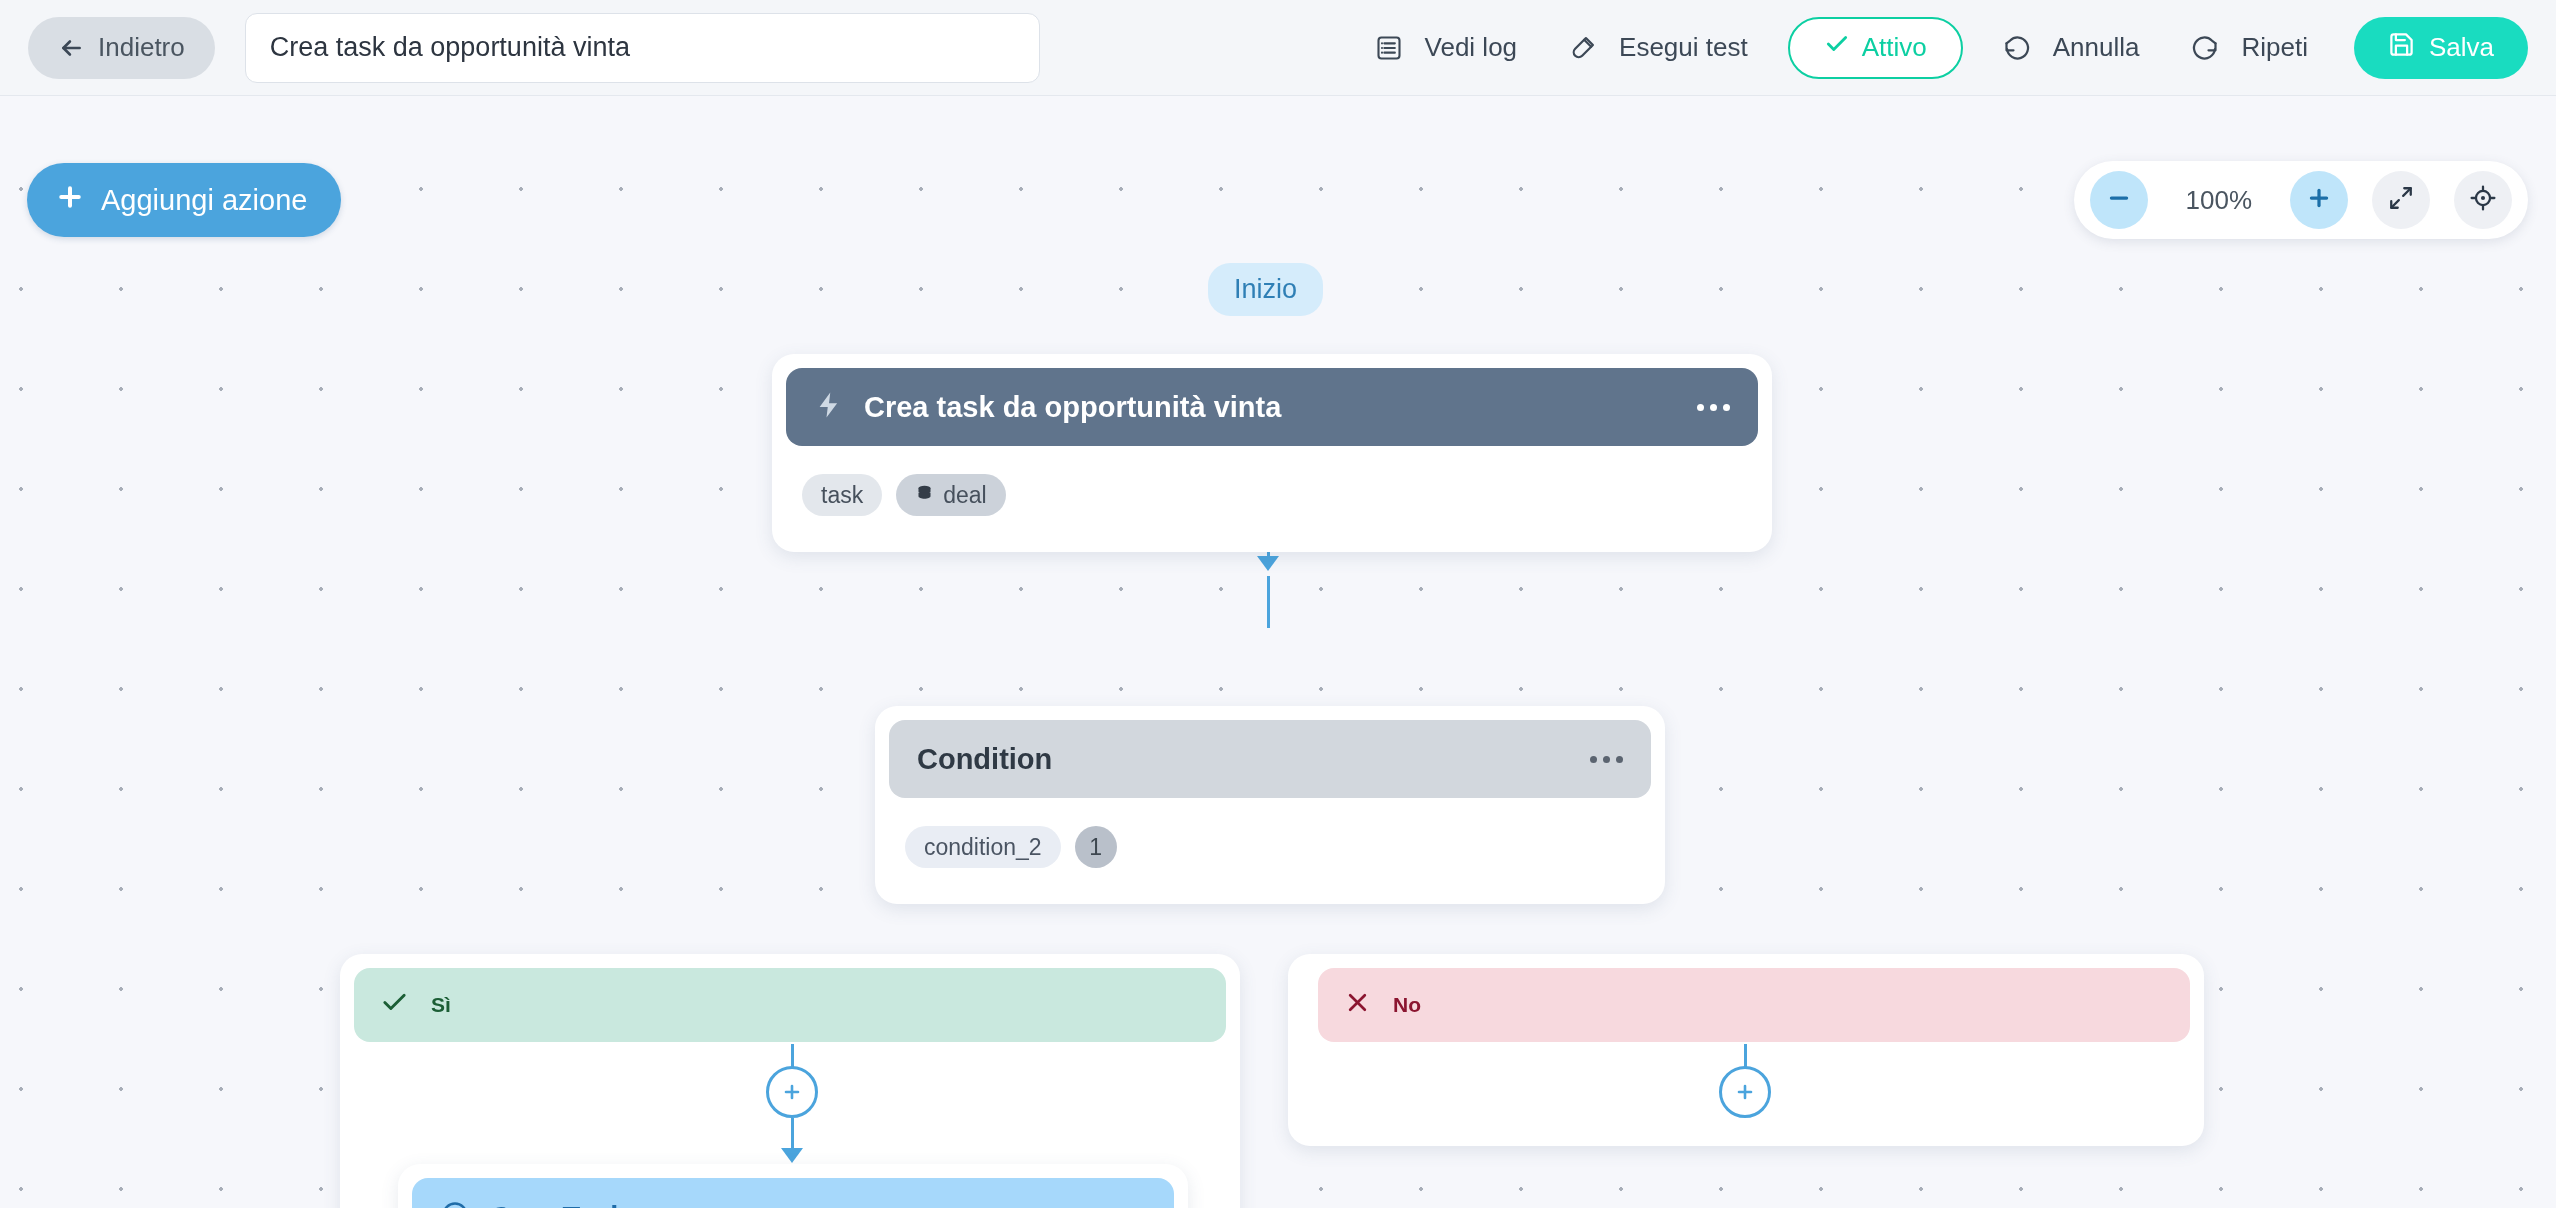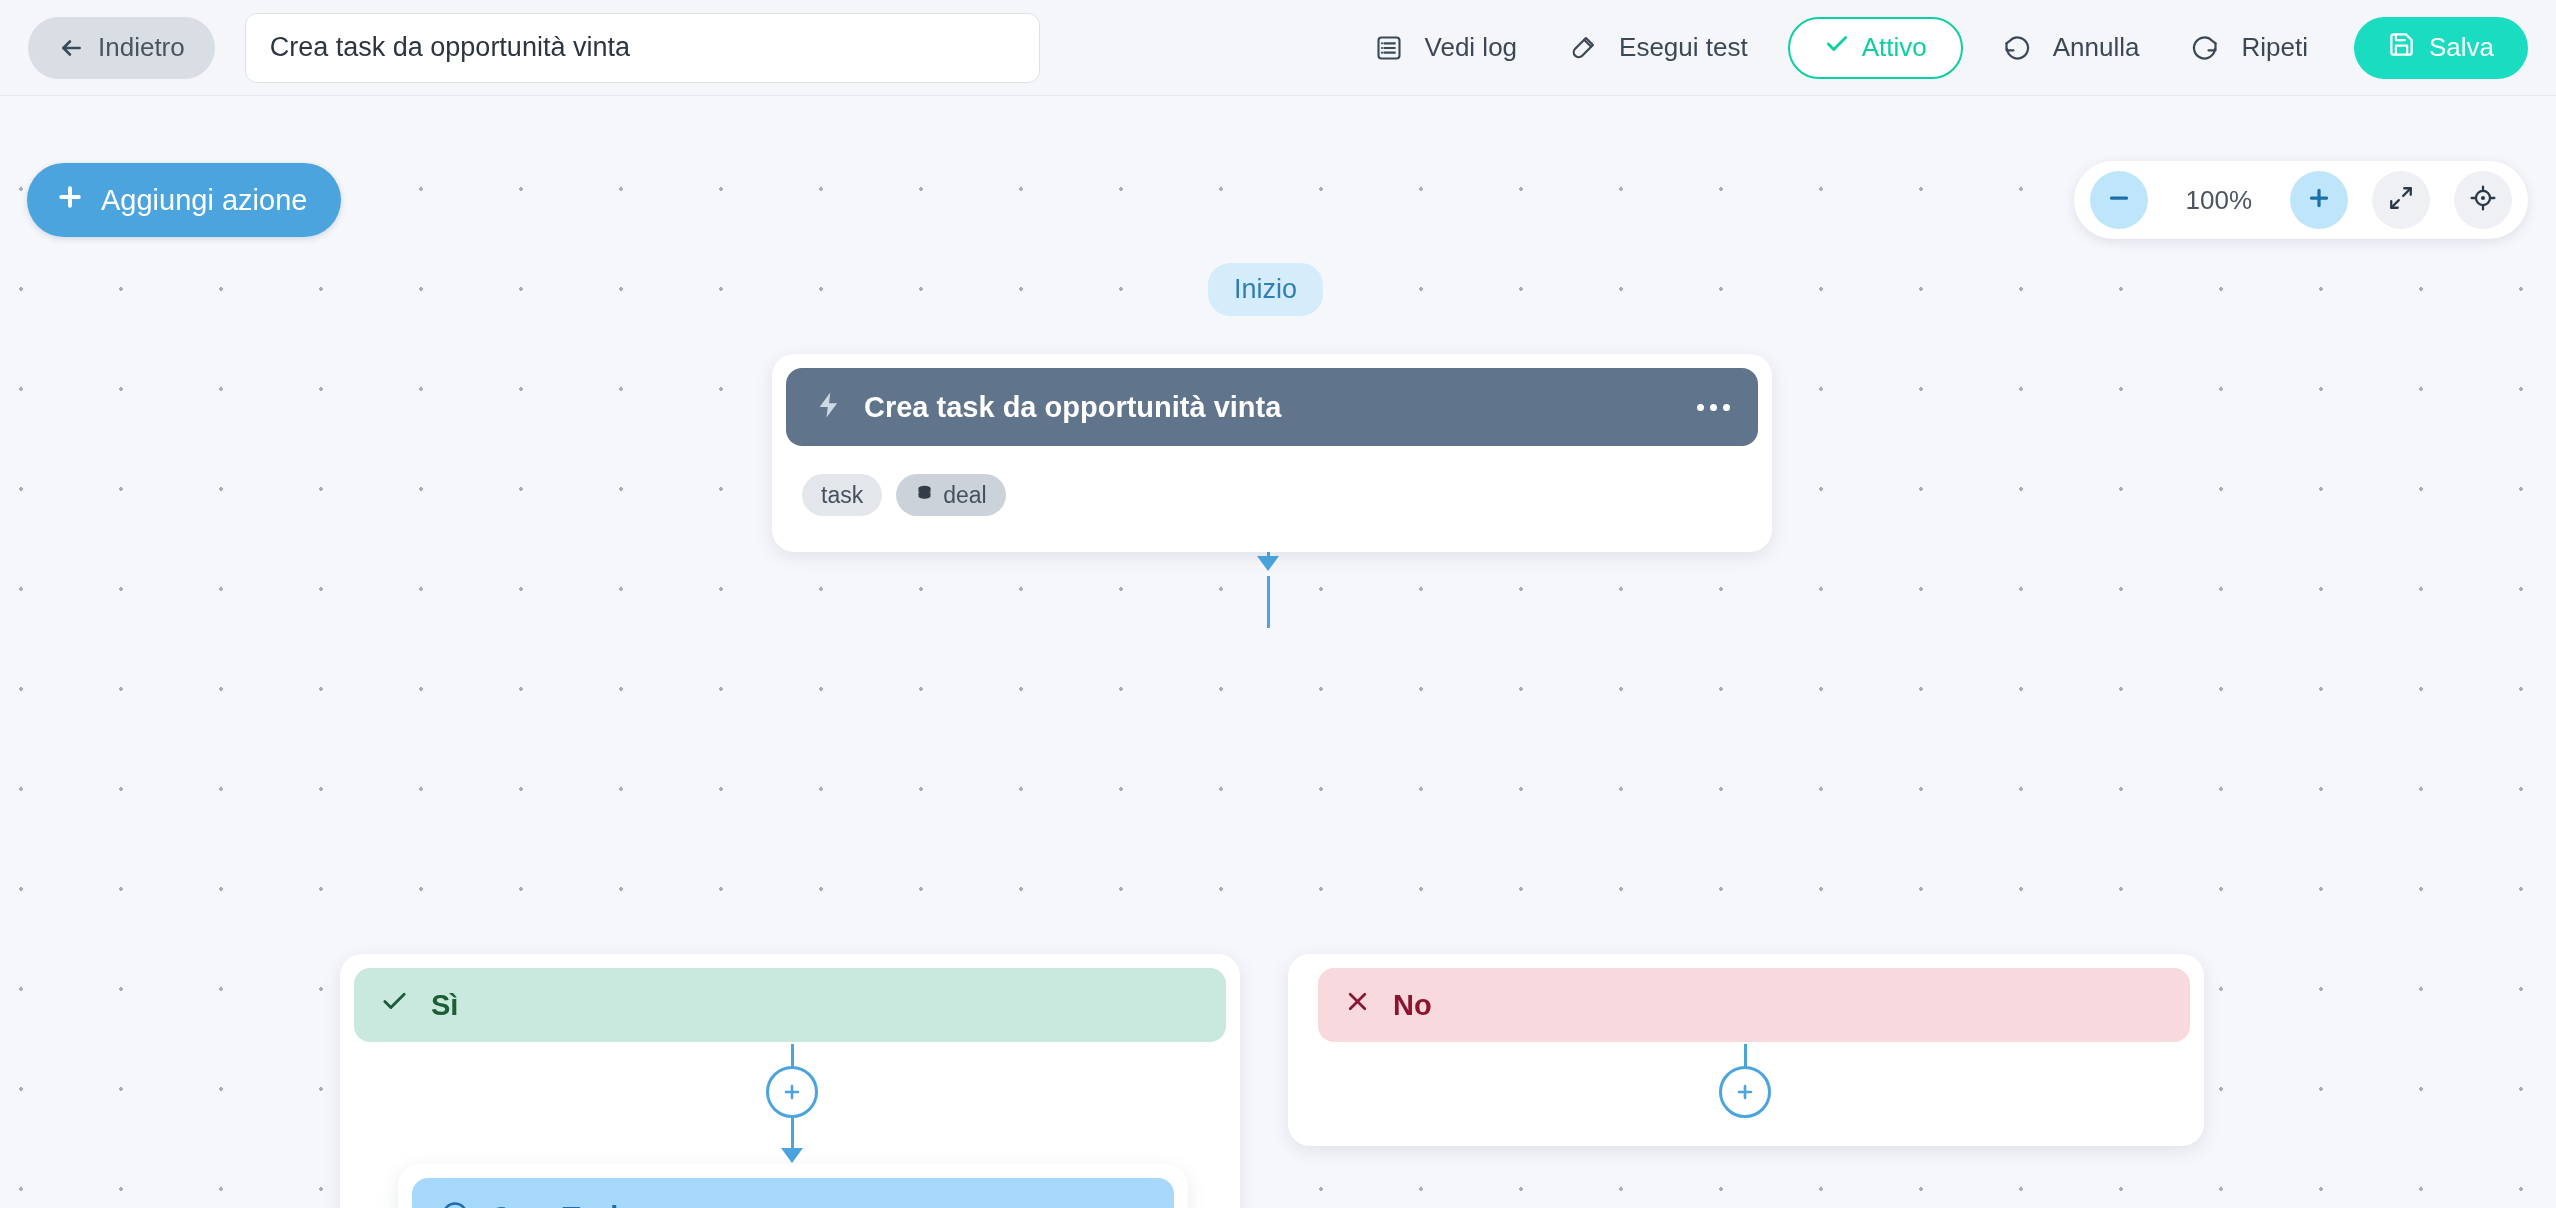--- a/index.html
+++ b/index.html
@@ -264,21 +264,21 @@
   #branch-yes { left: 340px; top: 858px; width: 900px; height: 420px; }
   #branch-no  { left: 1288px; top: 858px; width: 916px; height: 192px; }
 
   .branch-head {
     display: flex;
     align-items: center;
     gap: 22px;
     height: 74px;
     border-radius: 16px;
     padding: 0 26px;
-    font-size: 29px;
+    font-size: 21px;
     font-weight: bold;
   }
   .head-yes { background: #c9e8de; color: #1b5e35; }
   .head-no  { background: #f7d9de; color: #8b1530; margin-left: 16px; }
 
   
   #task-node { left: 398px; top: 1068px; width: 790px; }
   .head-task { background: #a6d8fb; color: #1f6ca8; }
 
   
@@ -483,20 +483,36 @@
             <ellipse cx="12" cy="5.2" rx="7.6" ry="3.1"></ellipse>
             <path d="M4.4 5.2v4.2c0 1.7 3.4 3.1 7.6 3.1s7.6-1.4 7.6-3.1V5.2"></path>
             <path d="M4.4 11.2v4.2c0 1.7 3.4 3.1 7.6 3.1s7.6-1.4 7.6-3.1v-4.2"></path>
           </svg>
         </span>
         <span>deal</span>
       </span>
     </div>
   </div>
 
+  <div class="node-card" id="condition-node">
+    <div class="node-head head-condition">
+      <span class="htitle">Condition</span>
+      <span class="dots">
+          <i></i>
+          <i></i>
+          <i></i>
+        </span>
+    </div>
+    <div class="node-body">
+      <span class="tag lav">
+        <span>condition_2</span>
+      </span>
+      <span class="badge-num">1</span>
+    </div>
+  </div>
 
   <div class="branch-card" id="branch-yes">
     <div class="branch-head head-yes">
       <span>
         <svg width="29" height="29" viewBox="0 0 24 24" fill="none" stroke="#1b5e35" stroke-width="2.4" stroke-linecap="round" stroke-linejoin="round">
           <polyline points="20 6 9 17 4 12"></polyline>
         </svg>
       </span>
       <span>Sì</span>
     </div>

